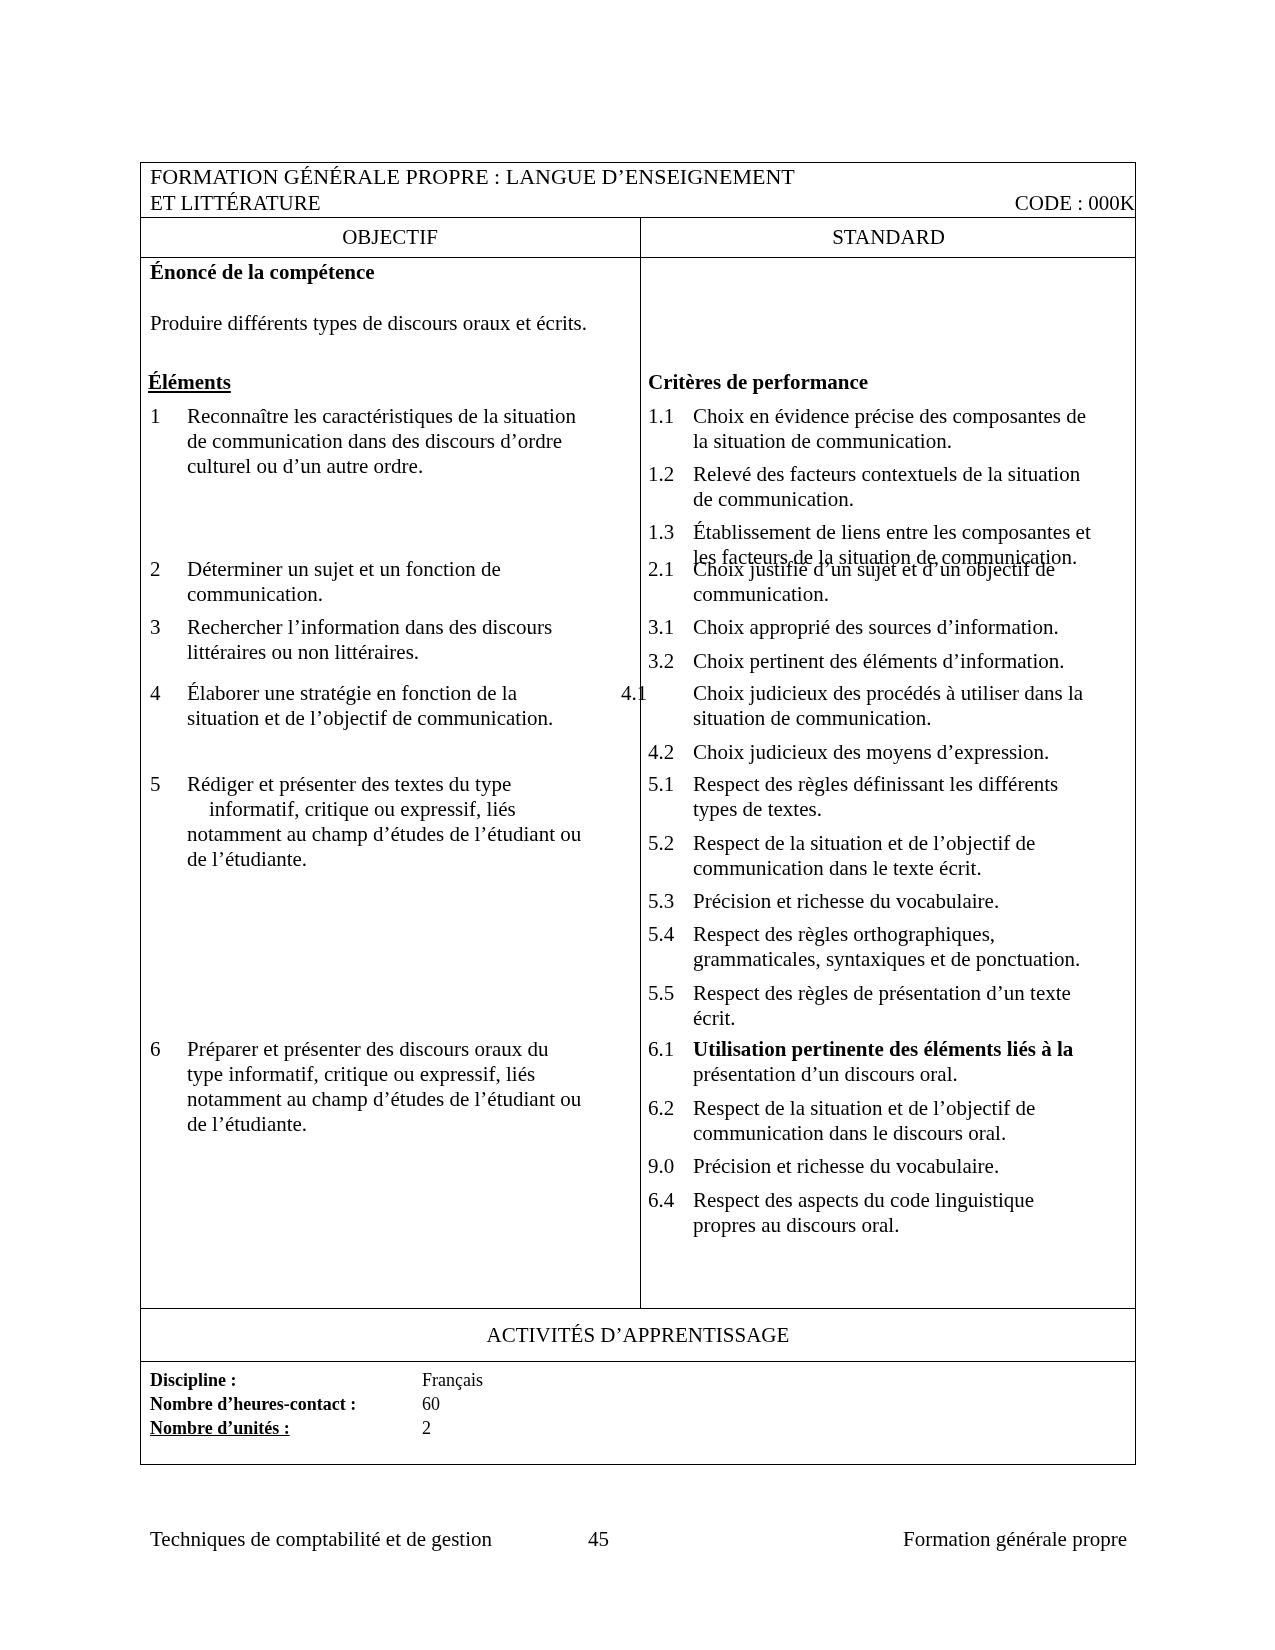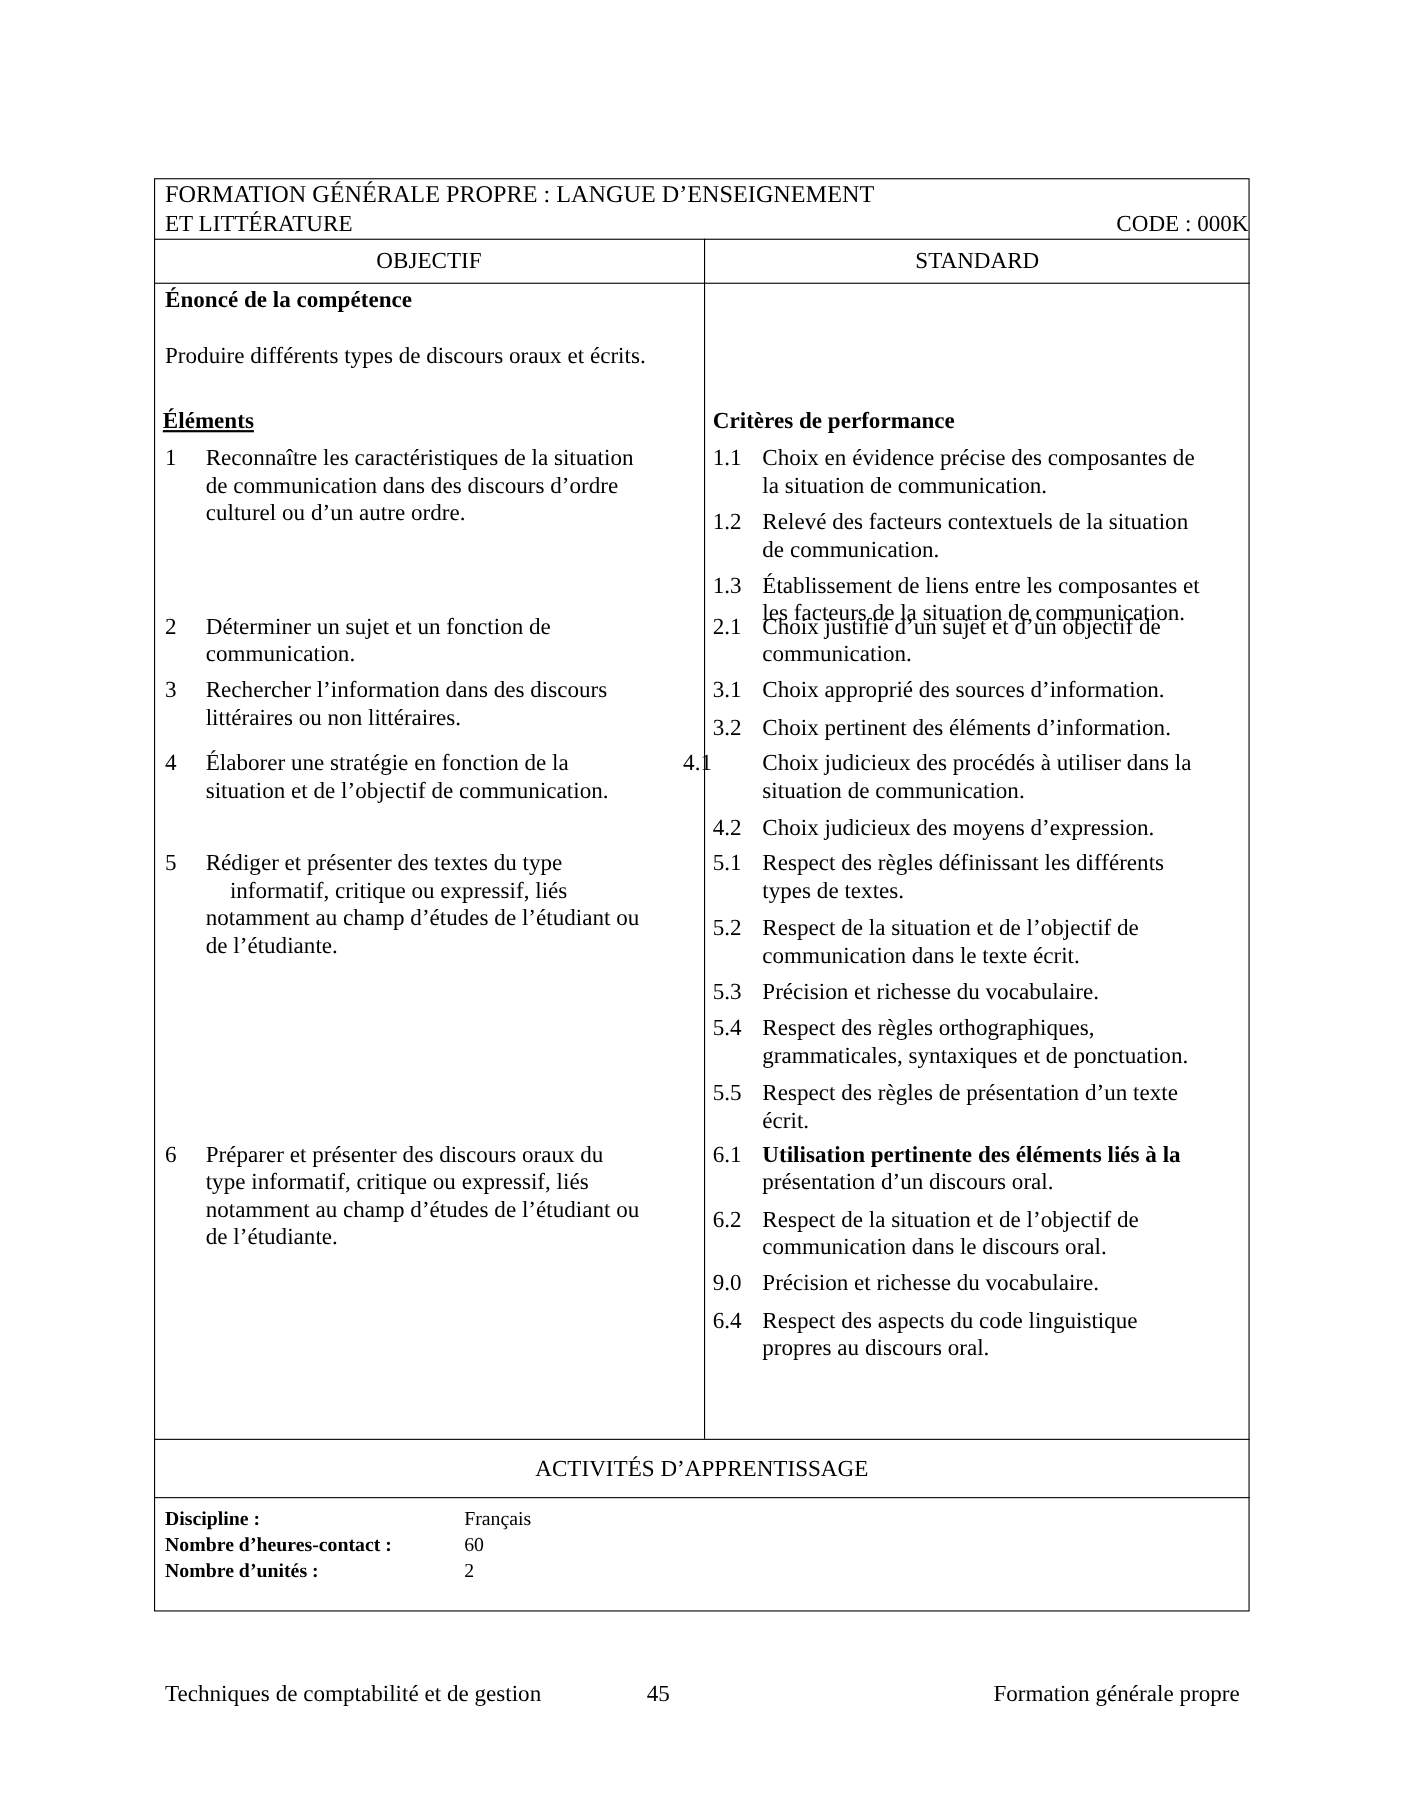--- a/index.html
+++ b/index.html
@@ -160,18 +160,18 @@
       <div class="txt" style="left: 693px; top: 25px;">propres au discours oral.</div>
     </div>
   </div>
 
 <div class="t" style="left:140px; width:996px; text-align:center; top:1322px;">ACTIVITÉS D’APPRENTISSAGE</div>
 
 <div class="t b" style="left:150px; top:1368px; font-size:18px; line-height:24px;">Discipline :</div>
 <div class="t" style="left:422px; top:1368px; font-size:18px; line-height:24px;">Français</div>
 <div class="t b" style="left:150px; top:1392px; font-size:18px; line-height:24px;">Nombre d’heures-contact :</div>
 <div class="t" style="left:422px; top:1392px; font-size:18px; line-height:24px;">60</div>
-<div class="t b" style="left:150px; top:1416px; font-size:18px; line-height:24px;">Nombre d’unités :</div>
+<div class="t b" style="left:150px; top:1416px; font-size:18px; line-height:24px;text-decoration:underline;">Nombre d’unités :</div>
 <div class="t" style="left:422px; top:1416px; font-size:18px; line-height:24px;">2</div>
 
 <div class="t" style="left:150px; top:1526px;">Techniques de comptabilité et de gestion</div>
 <div class="t" style="left:588px; top:1526px;">45</div>
 <div class="t" style="right:148px; top:1526px;">Formation générale propre</div>
 
 </body></html>

